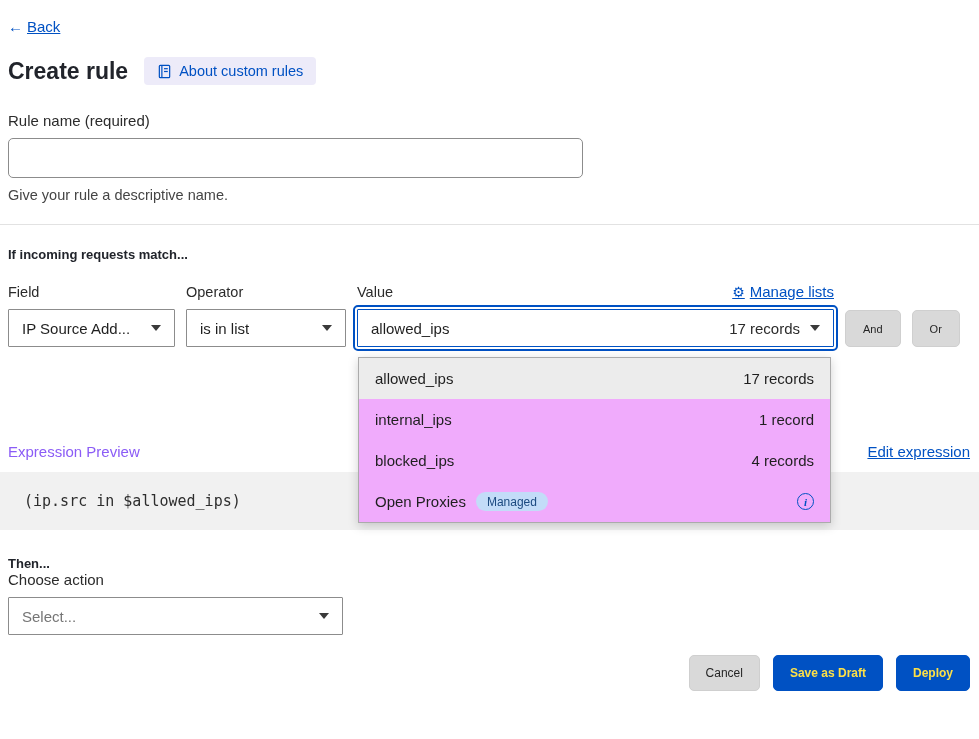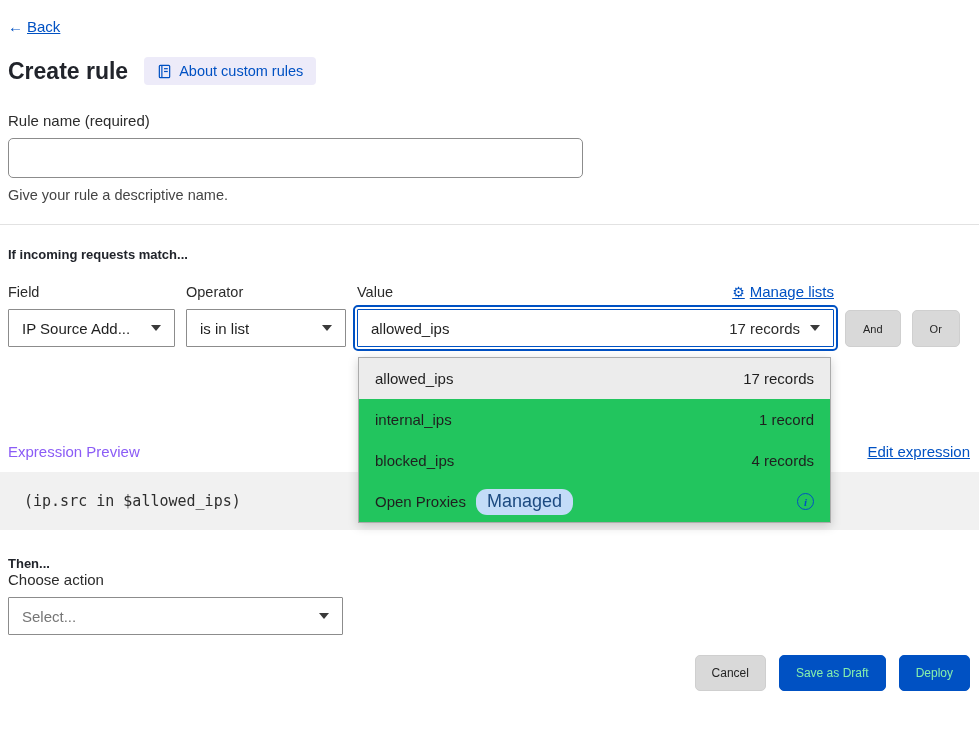--- a/index.html
+++ b/index.html
@@ -121,28 +121,28 @@
     z-index: 20;
   }
   .menu-item {
     height: 41px;
     display: flex;
     align-items: center;
     justify-content: space-between;
     padding: 0 16px;
     font-size: 15px;
     cursor: pointer;
-    background: #22c55e;
+    background: #f0abfc;
   }
   .menu-item.selected { background: #ececec; }
   .menu-item .mi-left { display: flex; align-items: center; gap: 10px; }
   .pill {
     background: #c3dcf8;
     color: #1c4a80;
-    font-size: 18px;
+    font-size: 12px;
     padding: 2.5px 11px;
     border-radius: 11px;
   }
   .info-icon {
     width: 17px; height: 17px;
     border: 1.5px solid #0051c3;
     border-radius: 50%;
     color: #0051c3;
     font-size: 11px;
     font-weight: bold;
@@ -187,21 +187,21 @@
   .btn {
     height: 36px;
     padding: 0 16px;
     border-radius: 5px;
     font-size: 12px;
     font-family: "Liberation Sans", sans-serif;
     cursor: pointer;
     border: 1px solid transparent;
   }
   .btn-gray { background: #d9d9d9; border-color: #cfcfcf; color: #252525; }
-  .btn-blue { background: #0051c3; border-color: #0051c3; color: #86efac; }
+  .btn-blue { background: #0051c3; border-color: #0051c3; color: #fde047; font-weight: bold; }
 </style>
 </head>
 <body>
 
 <div class="page">
 
   
   <div class="back-row">
     <a class="link"><span class="arrow">←</span><span>Back</span></a>
   </div>

